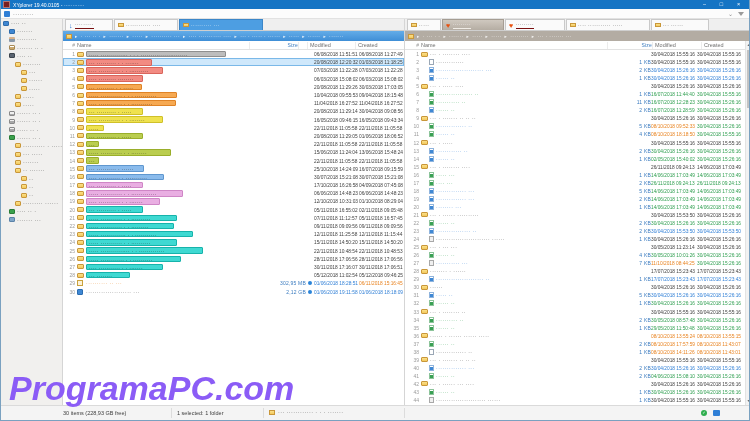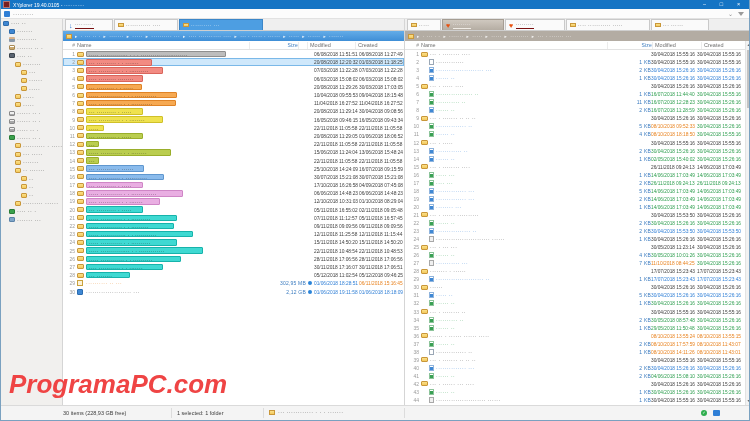--- a/index.html
+++ b/index.html
@@ -88,21 +88,21 @@
   
   .status{position:absolute;left:0;top:405px;width:100%;height:16px;background:#f4f4f4;border-top:1px solid #dadada;box-sizing:border-box;font-size:5.5px;color:#3c3c3c}
   .st1{position:absolute;left:62px;top:4px}
   .st2{position:absolute;left:176px;top:4px}
   .stsep{position:absolute;top:2px;bottom:3px;width:1px;background:#dcdcdc}
   .s1{left:170px}.s2{left:262px}.s3{left:403px}
   .stpath{position:absolute;left:268px;top:3px;display:flex;gap:3px;align-items:center;letter-spacing:.4px}
   .stok{position:absolute;left:700px;top:4px;width:6px;height:6px;border-radius:50%;background:#2eae4e;color:#fff;font-size:4px;line-height:6px;text-align:center}
   .stblue{position:absolute;left:712px;top:4px;width:7px;height:6px;background:#2f7fd6;border-radius:1px}
   
-  .wm{position:absolute;left:8px;top:369px;font-size:26px;font-weight:bold;font-style:italic;color:#ef4444;z-index:40;white-space:nowrap}
+  .wm{position:absolute;left:8px;top:369px;font-size:34px;font-weight:bold;font-style:italic;color:#8b5cf6;z-index:40;white-space:nowrap}
 </style>
 </head>
 <body>
 
 <div class="win">
   <div class="titlebar">
     <span class="appicon"></span>
     <span class="title-text">XYplorer 19.40.0105 - ············</span>
     <div class="winctl">
       <span class="wbtn">–</span>

